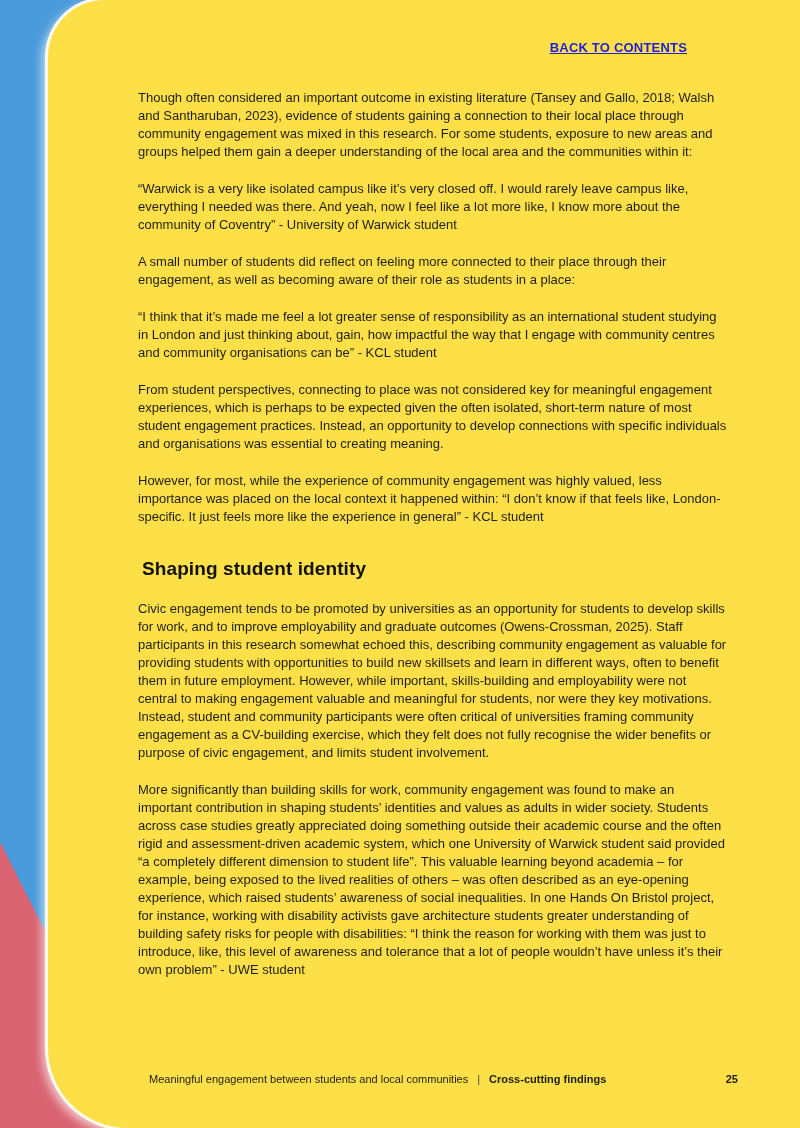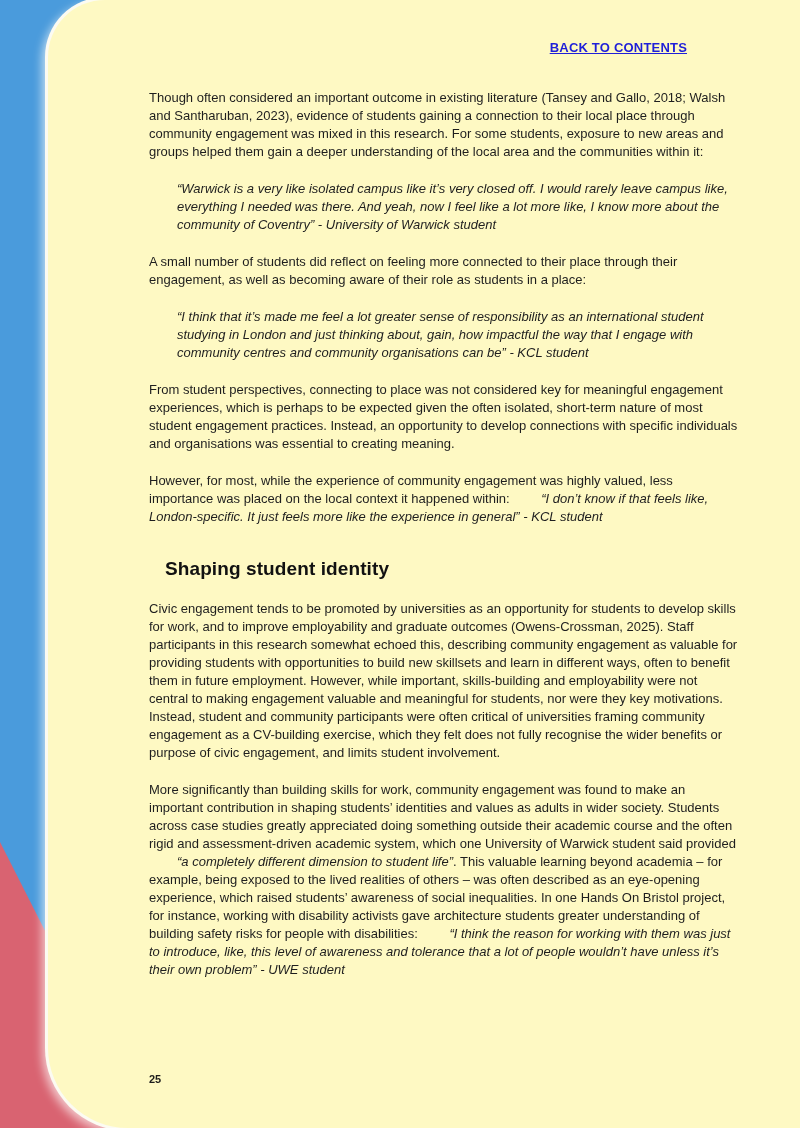--- a/index.html
+++ b/index.html
@@ -11,38 +11,38 @@
     position:absolute;left:0;top:0;width:110px;height:1128px;
     background:#4a9bdc;z-index:1;
   }
   .red-shape{
     position:absolute;left:0;top:842px;width:145px;height:286px;
     background:#d96371;z-index:2;
     clip-path:polygon(0 0,100% 100%,0 100%);
   }
   .panel{
     position:absolute;left:48px;top:0;width:752px;height:1128px;
-    background:#fef9c3;z-index:3;box-sizing:border-box;
+    background:#fde047;z-index:3;box-sizing:border-box;
     border-radius:57px 0 0 80px;
     box-shadow:0 0 0 3px #fcfbf2, -4px 4px 10px 2px rgba(255,255,252,0.65);
   }
   .back-link{
     position:absolute;top:40px;right:113px;
     font-size:13px;font-weight:700;letter-spacing:.2px;
     color:#1f1fd8;text-decoration:underline;cursor:pointer;z-index:5;
   }
   .content{
-    position:absolute;left:101px;top:89px;width:590px;z-index:4;
+    position:absolute;left:90px;top:89px;width:590px;z-index:4;
     font-size:13px;line-height:18px;color:#1e1e1e;
   }
   .content p{margin:0 0 19px 0;}
-  .content p.quote, .quote-inline{font-style:italic;margin-left:28px;}
+  .content p.quote, .quote-inline{}
   .content h2{
     font-size:19px;line-height:23px;font-weight:700;color:#111;
-    margin:31px 0 20px 16px;letter-spacing:.1px;
+    margin:31px 0 20px 4px;letter-spacing:.1px;
   }
   .footer{
     position:absolute;left:101px;top:1072px;width:589px;z-index:4;
     display:flex;justify-content:space-between;align-items:baseline;
     font-size:11px;line-height:14px;color:#1d1d1b;
   }
   .footer .sep{margin:0 9px;color:#4a4a48;}
   .footer-bold{font-weight:700;}
 </style>
 </head>
@@ -63,16 +63,19 @@
     <p>From student perspectives, connecting to place was not considered key for meaningful engagement experiences, which is perhaps to be expected given the often isolated, short-term nature of most student engagement practices. Instead, an opportunity to develop connections with specific individuals and organisations was essential to creating meaning.</p>
     <p><span>However, for most, while the experience of community engagement was highly valued, less importance was placed on the local context it happened within: </span><span class="quote-inline">“I don’t know if that feels like, London-specific. It just feels more like the experience in general” - KCL student</span></p>
 
     <h2>Shaping student identity</h2>
 
     <p>Civic engagement tends to be promoted by universities as an opportunity for students to develop skills for work, and to improve employability and graduate outcomes (Owens-Crossman, 2025). Staff participants in this research somewhat echoed this, describing community engagement as valuable for providing students with opportunities to build new skillsets and learn in different ways, often to benefit them in future employment. However, while important, skills-building and employability were not central to making engagement valuable and meaningful for students, nor were they key motivations. Instead, student and community participants were often critical of universities framing community engagement as a CV-building exercise, which they felt does not fully recognise the wider benefits or purpose of civic engagement, and limits student involvement.</p>
     <p><span>More significantly than building skills for work, community engagement was found to make an important contribution in shaping students’ identities and values as adults in wider society. Students across case studies greatly appreciated doing something outside their academic course and the often rigid and assessment-driven academic system, which one University of Warwick student said provided </span><span class="quote-inline">“a completely different dimension to student life”</span><span>. This valuable learning beyond academia – for example, being exposed to the lived realities of others – was often described as an eye-opening experience, which raised students’ awareness of social inequalities. In one Hands On Bristol project, for instance, working with disability activists gave architecture students greater understanding of building safety risks for people with disabilities: </span><span class="quote-inline">“I think the reason for working with them was just to introduce, like, this level of awareness and tolerance that a lot of people wouldn’t have unless it’s their own problem” - UWE student</span></p>
   </div>
 
   <div class="footer">
+    <div class="footer-left">
+      <span>Meaningful engagement between students and local communities</span><span class="sep">|</span><span class="footer-bold">Cross-cutting findings</span>
+    </div>
     <span class="footer-bold">25</span>
   </div>
 
 </div>
 
 </body></html>

